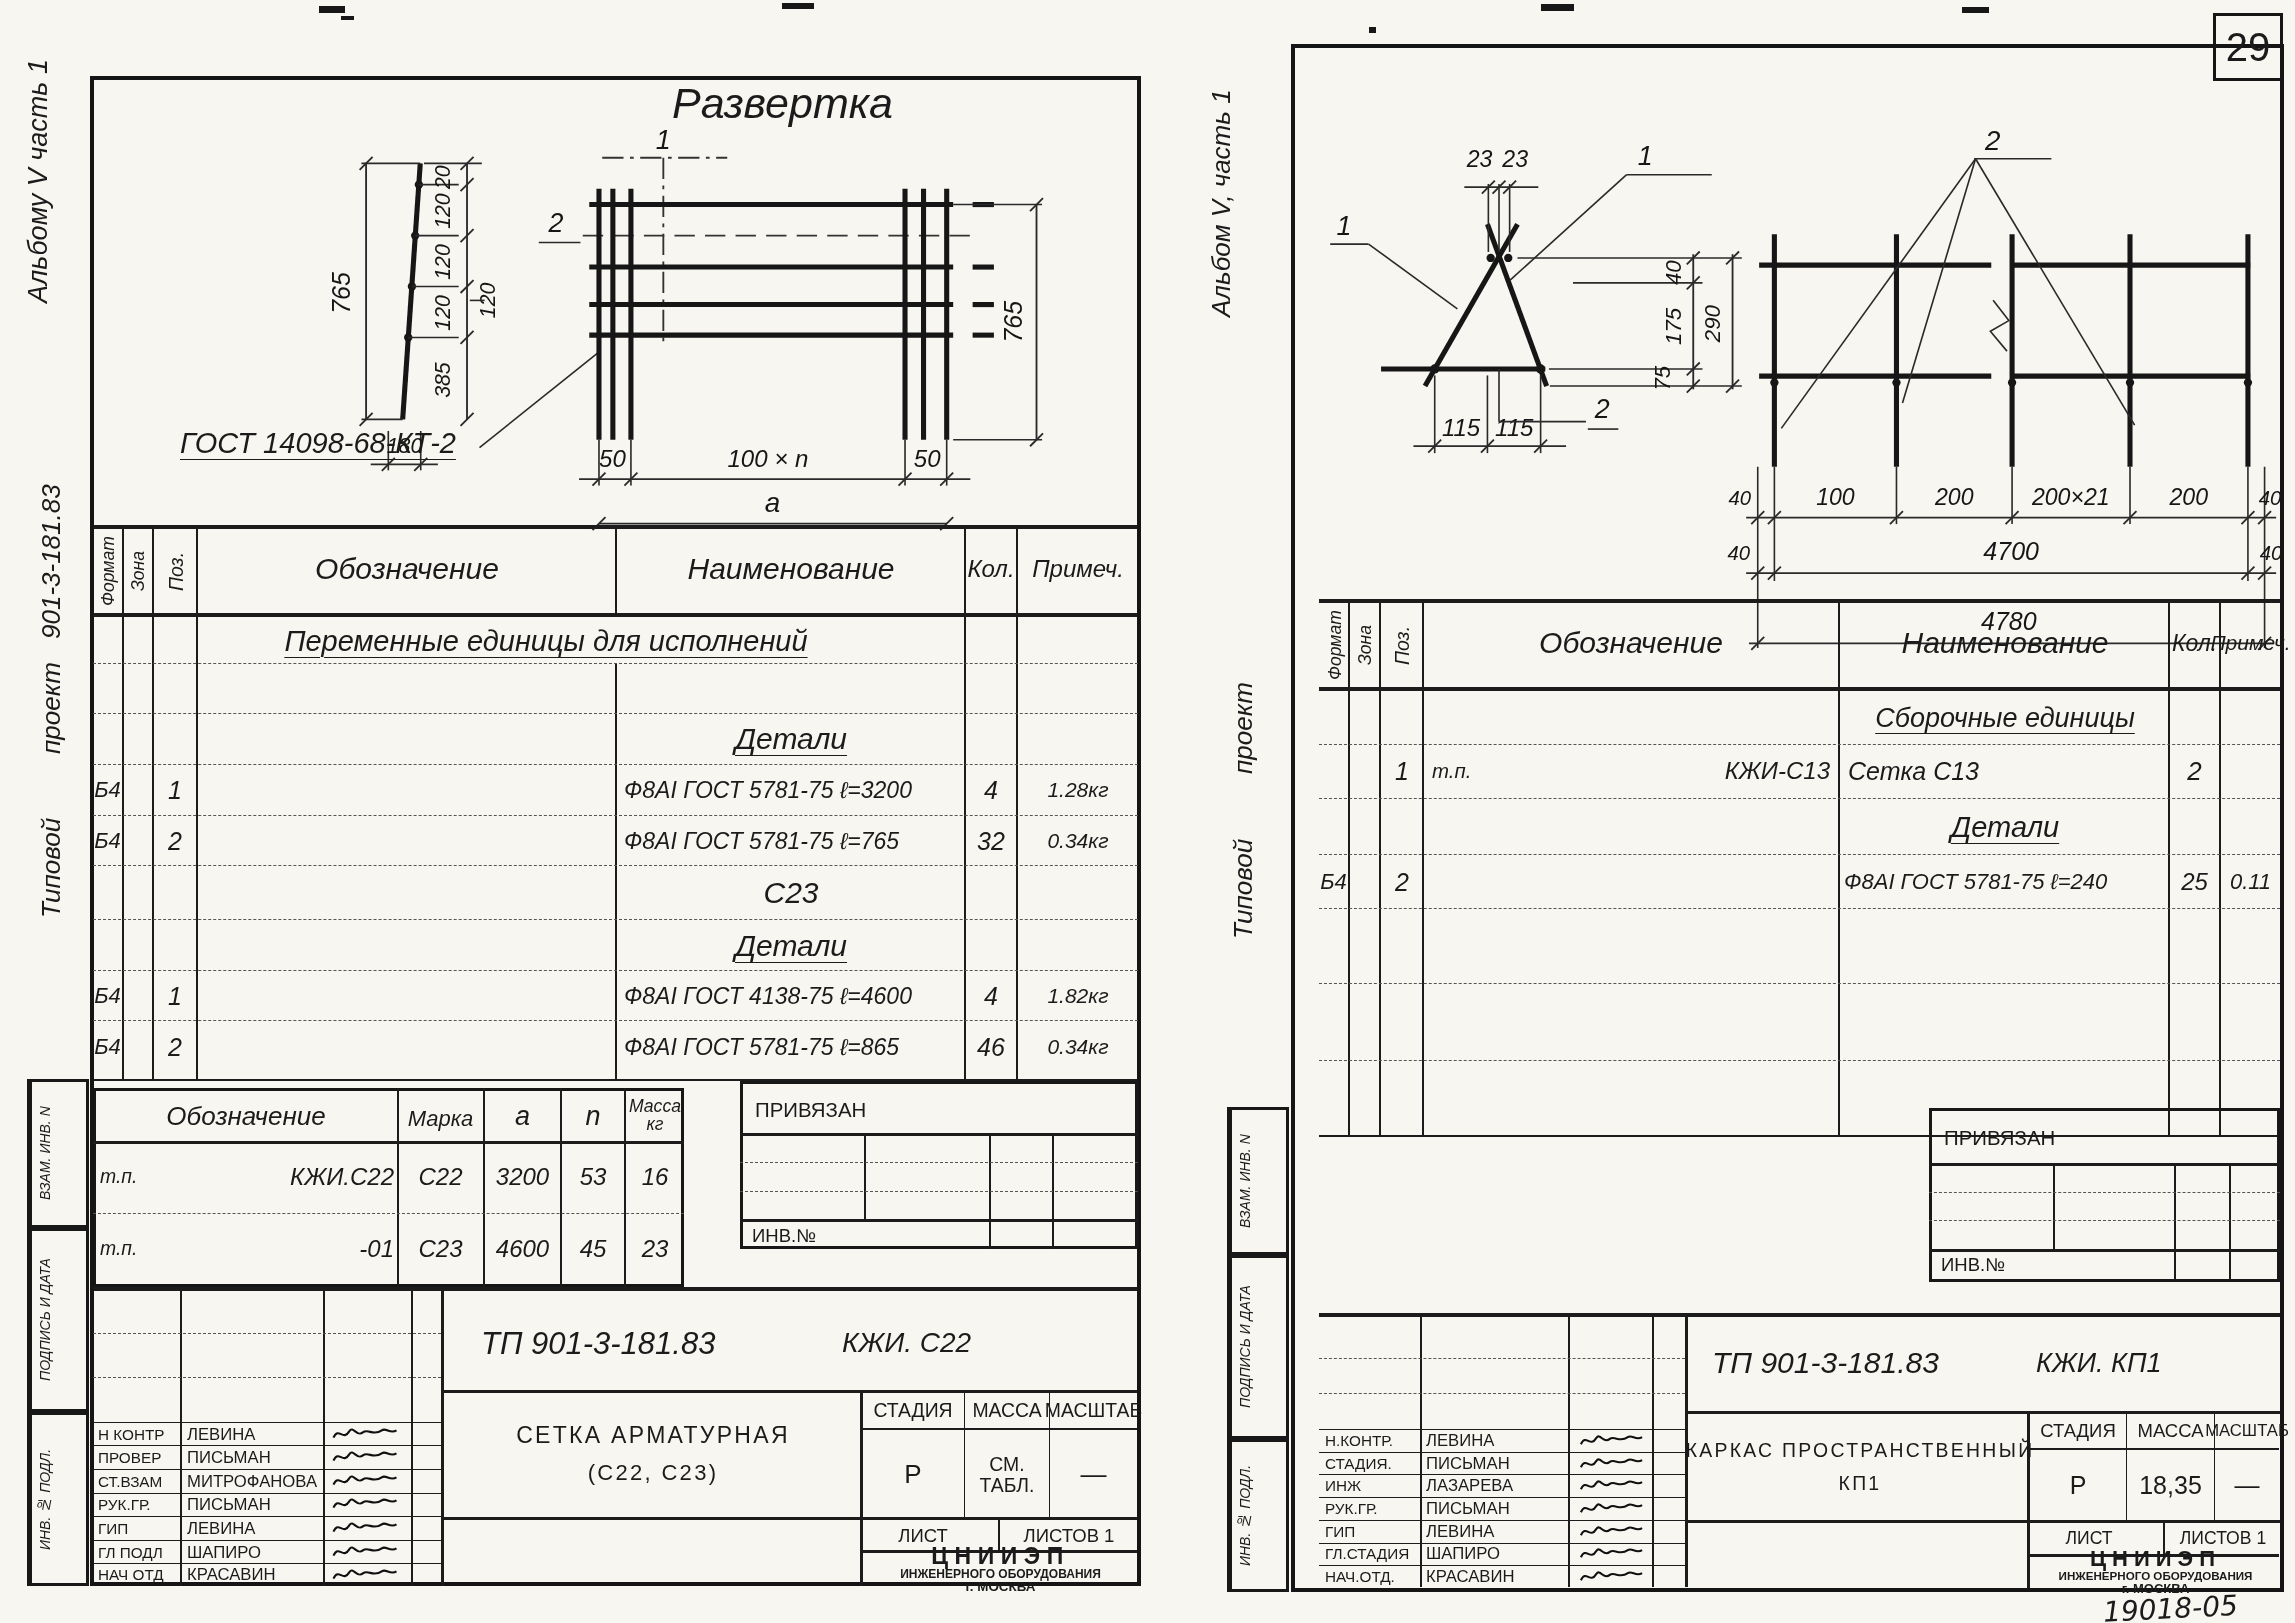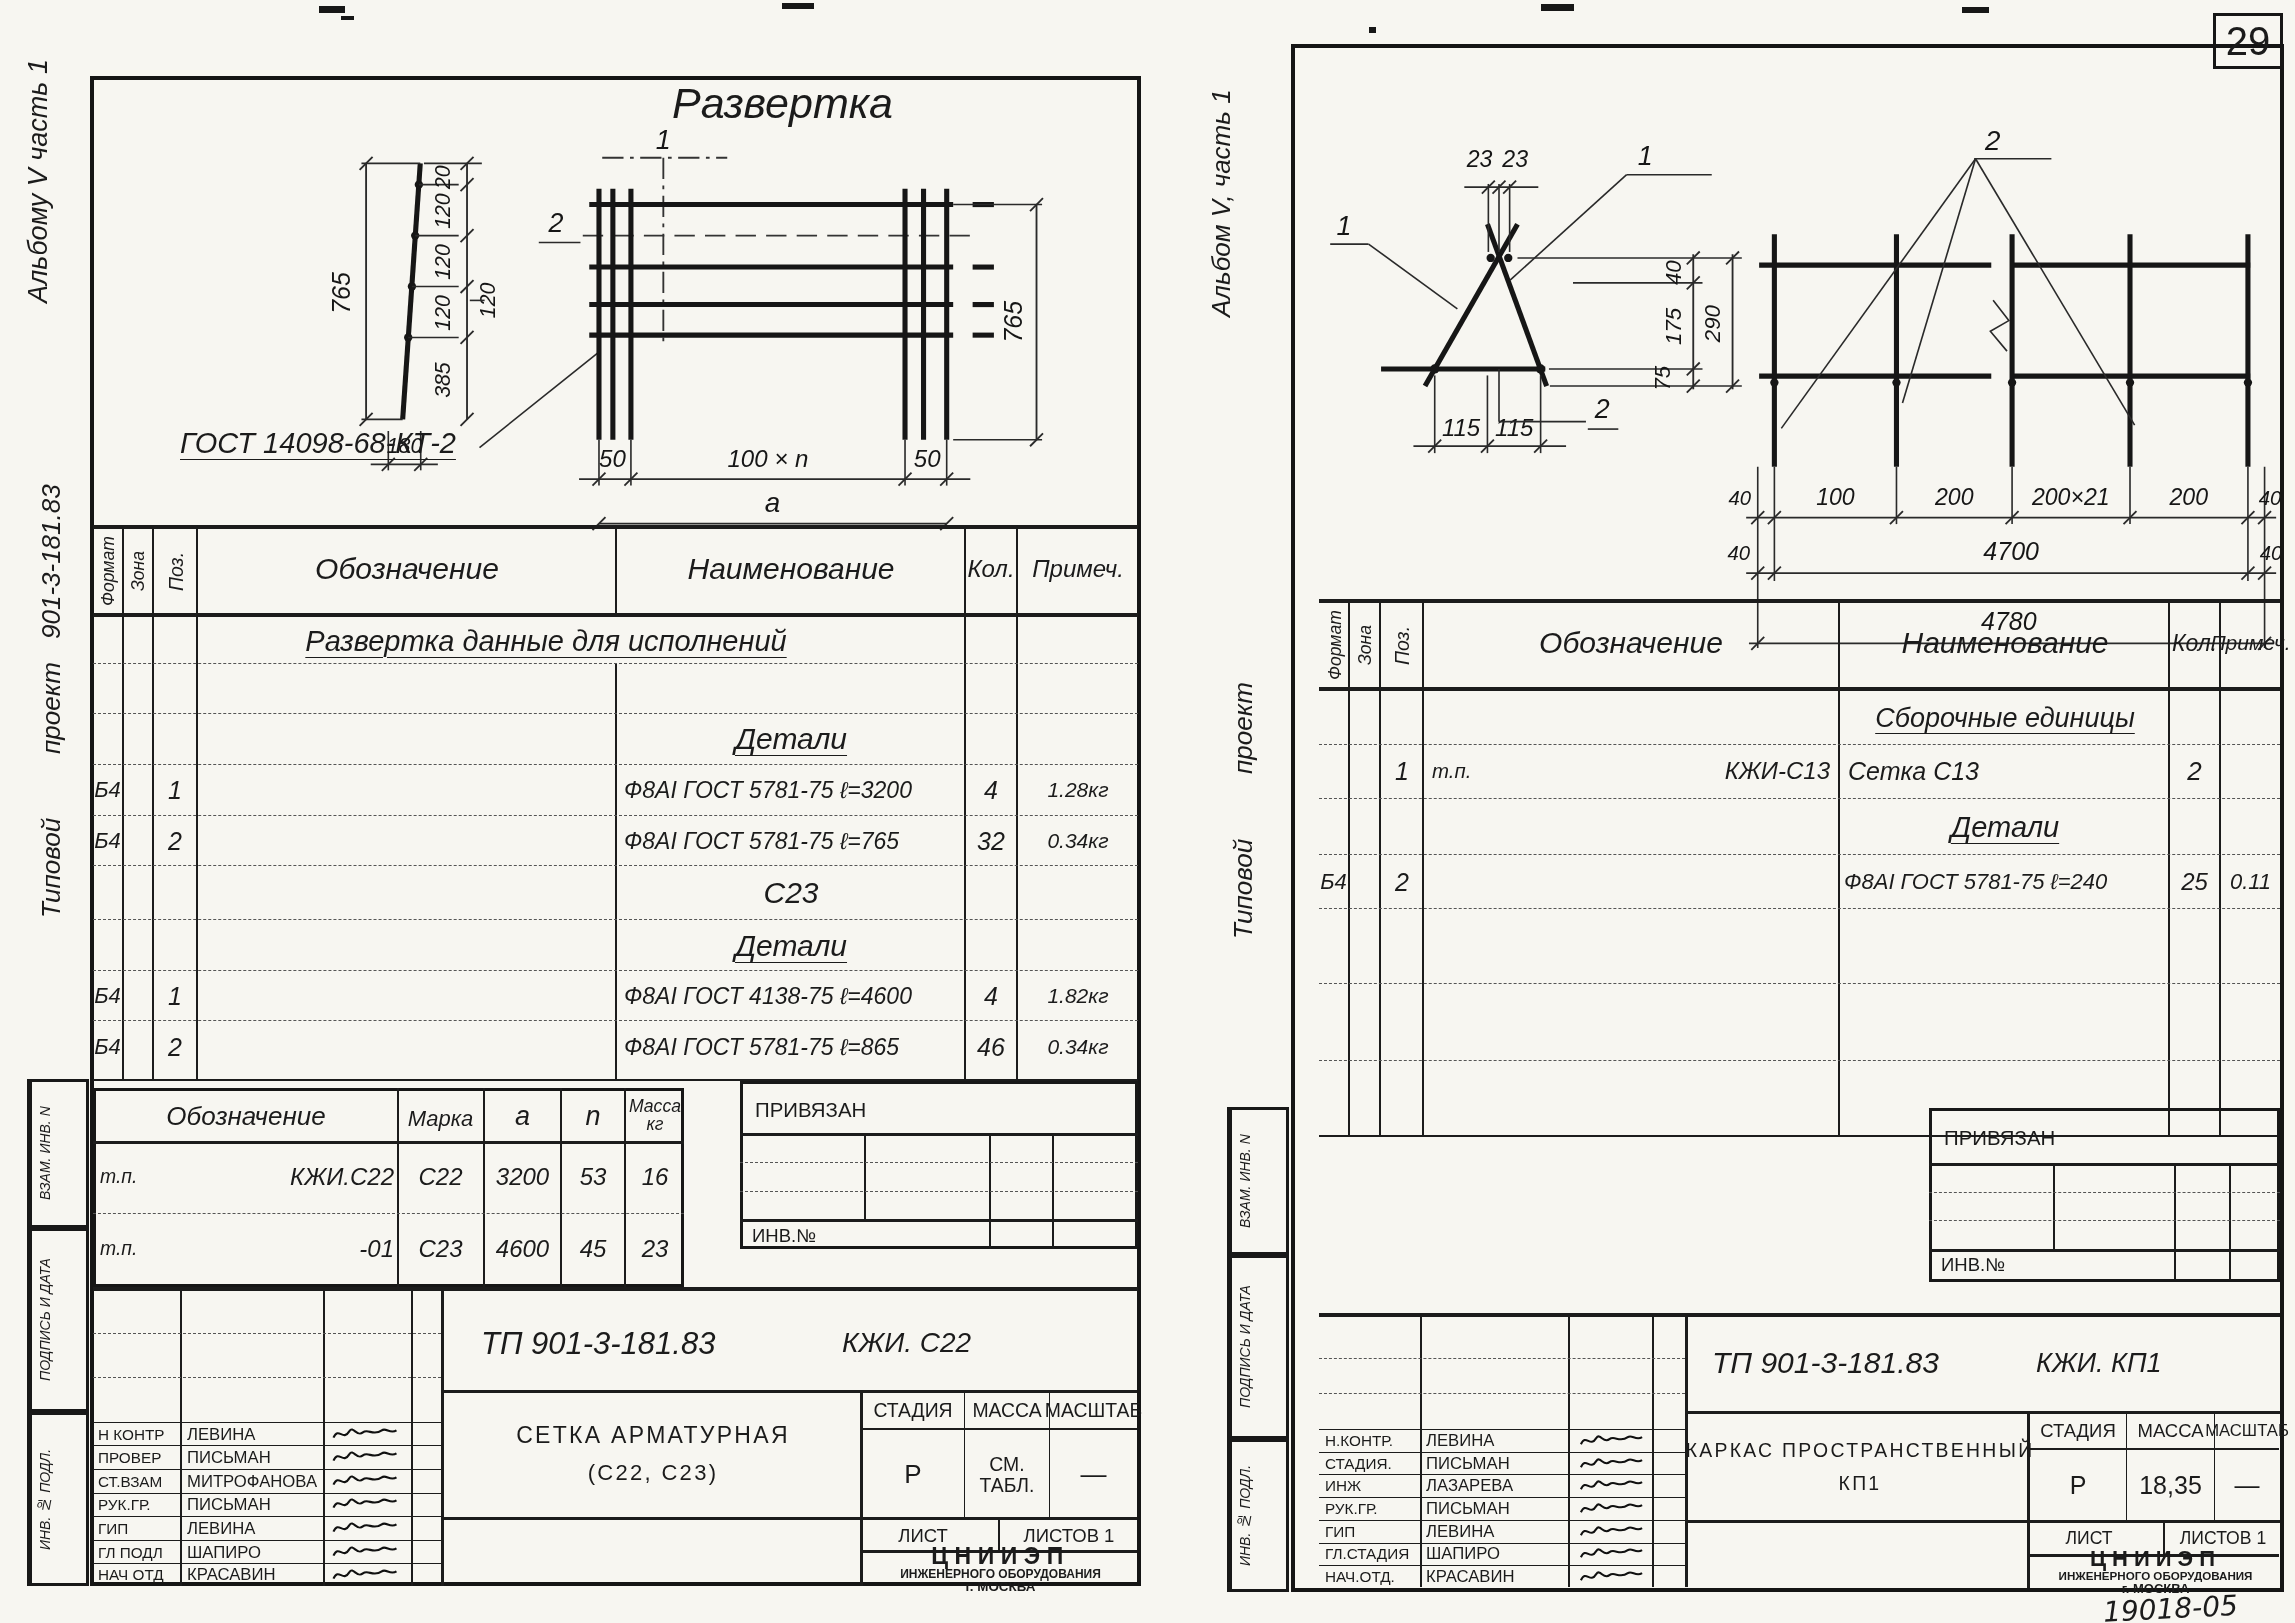--- a/index.html
+++ b/index.html
@@ -40,21 +40,21 @@
     <i class="mark" style="left:319px;top:5.6px;width:25.5px;height:7px"></i>
     <i class="mark" style="left:341px;top:15.7px;width:13px;height:4.6px"></i>
     <i class="mark" style="left:782px;top:2.8px;width:32px;height:6px"></i>
     <i class="mark" style="left:1541px;top:3.7px;width:33px;height:7.4px"></i>
     <i class="mark" style="left:1962px;top:7.4px;width:27px;height:5.6px"></i>
     <i class="mark" style="left:1369px;top:27px;width:7.4px;height:6px"></i>
   </div>
 
   <div class="frame" style="left:90px;top:76px;width:1051px;height:1510px"></div>
   <div class="frame" style="left:1291px;top:44px;width:993px;height:1548px"></div>
-  <div class="c" style="left:2213px;top:13px;width:70px;height:56px;border:3.7px solid #161616;font-size:40px">29</div>
+  <div class="c" style="left:2213px;top:13px;width:70px;height:68px;border:3.7px solid #161616;font-size:40px">29</div>
 
   <div class="vt it" style="left:16px;top:44px;width:44px;height:273px;font-size:27px">Альбому V часть 1</div>
   <div class="vt it" style="left:30px;top:477px;width:42px;height:169px;font-size:26px">901-3-181.83</div>
   <div class="vt it" style="left:30px;top:648px;width:42px;height:120px;font-size:26px">проект</div>
   <div class="vt it" style="left:30px;top:782px;width:42px;height:171px;font-size:26px">Типовой</div>
   <div class="bx" style="left:27px;top:1079px;width:62px;height:149px">
     <div class="vt it" style="left:0;top:0;width:27px;height:100%;font-size:14px;border-right:2.8px solid #181818">ВЗАМ. ИНВ. N</div>
   </div>
   <div class="bx" style="left:27px;top:1228px;width:62px;height:184px">
     <div class="vt it" style="left:0;top:0;width:27px;height:100%;font-size:14px;border-right:2.8px solid #181818">ПОДПИСЬ И ДАТА</div>
@@ -173,21 +173,21 @@
       <i class="dl" style="left:93px;top:1020px;width:1045px"></i>
     </div>
     <div class="vt it" style="left:94px;top:530px;width:28px;height:82px;font-size:17.6px">Формат</div>
     <div class="vt it" style="left:124px;top:530px;width:28px;height:82px;font-size:17.6px">Зона</div>
     <div class="vt it" style="left:160px;top:530px;width:32px;height:82px;font-size:19.4px">Поз.</div>
     <div class="c it" style="left:199px;top:546px;width:416px;height:46px;font-size:30px">Обозначение</div>
     <div class="c it" style="left:618px;top:546px;width:346px;height:46px;font-size:30px">Наименование</div>
     <div class="c it" style="left:966px;top:548px;width:50px;height:42px;font-size:24px">Кол.</div>
     <div class="c it" style="left:1018px;top:548px;width:120px;height:42px;font-size:24px">Примеч.</div>
 
-    <div class="c it u" style="left:199px;top:620px;width:694px;height:42px;font-size:29px">Развертка данные для исполнений</div>
+    <div class="c it u" style="left:199px;top:620px;width:694px;height:42px;font-size:29px">Переменные единицы для исполнений</div>
     <div class="c it u" style="left:618px;top:718px;width:346px;height:42px;font-size:30px">Детали</div>
 
     <div>
       <div class="c it" style="left:93px;top:769px;width:29px;height:42px;font-size:22px">Б4</div>
       <div class="c it" style="left:154px;top:769px;width:42px;height:42px;font-size:25px">1</div>
       <div class="l it" style="left:624px;top:769px;width:338px;height:42px;font-size:23px">Ф8АI ГОСТ 5781-75   ℓ=3200</div>
       <div class="c it" style="left:966px;top:769px;width:50px;height:42px;font-size:25px">4</div>
       <div class="c it" style="left:1018px;top:769px;width:120px;height:42px;font-size:21px">1.28кг</div>
     </div>
     <div>

